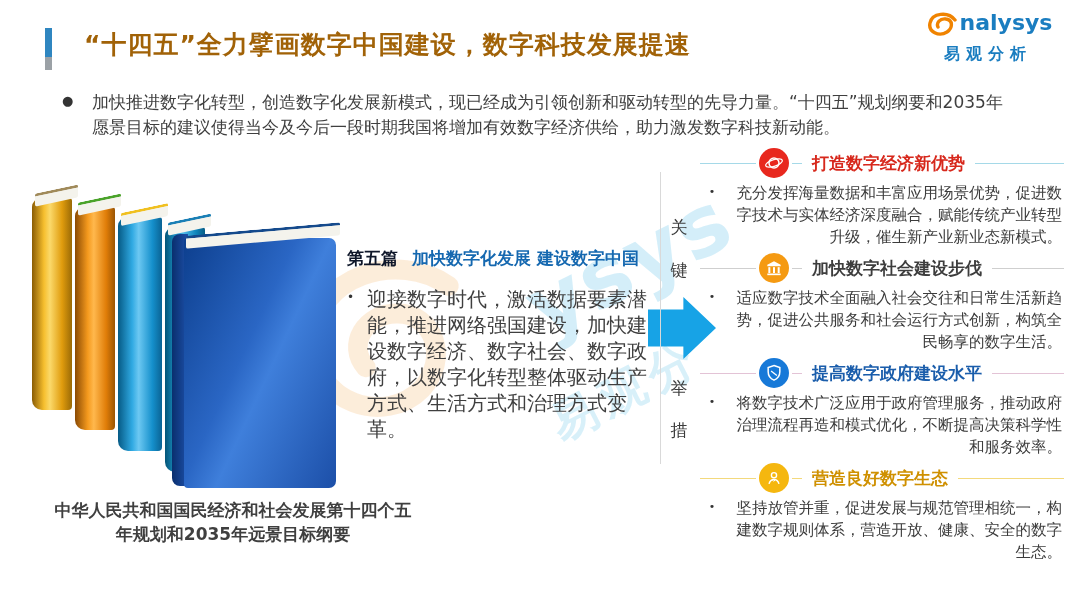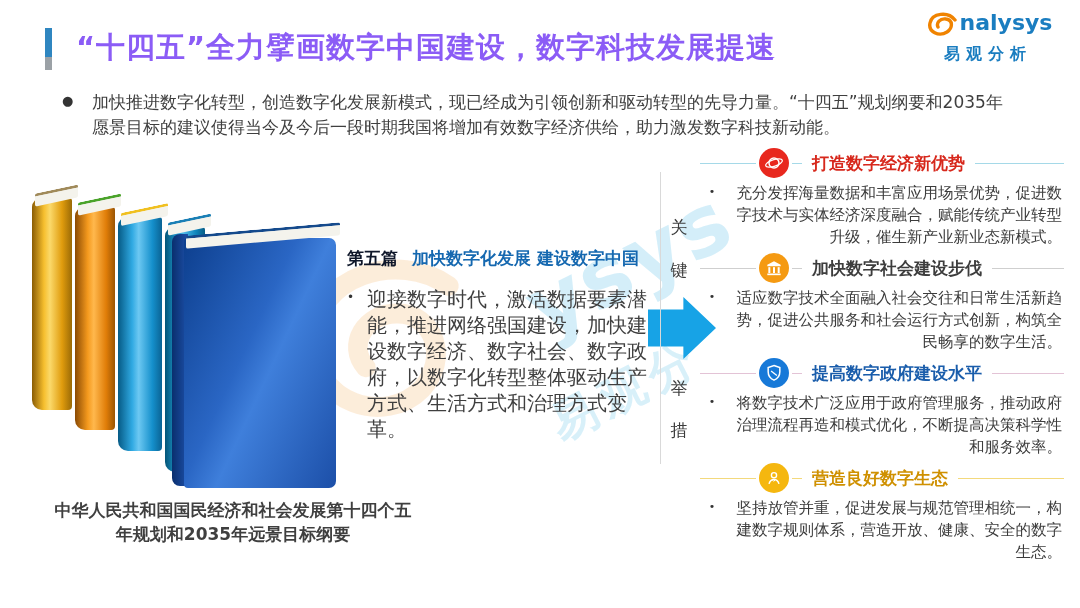--- a/index.html
+++ b/index.html
@@ -11,21 +11,21 @@
   }
   
   .wm{position:absolute;pointer-events:none;z-index:0;font-weight:bold;}
   .wm-swirl{left:270px;top:240px;opacity:.14;transform:rotate(-15deg);}
   .wm-ysys{left:520px;top:215px;font-size:84px;color:#8fd4f0;opacity:.38;transform:rotate(-27deg);letter-spacing:2px;}
   .wm-cn{left:545px;top:360px;font-size:46px;color:#8fd4f0;opacity:.34;transform:rotate(-27deg);letter-spacing:8px;}
   .content{position:relative;z-index:1;}
   
   .accent-bar{position:absolute;left:45px;top:28px;width:7px;height:42px;
     background:linear-gradient(180deg,#2f86c0 0%,#2f86c0 68%,#9ba1a6 68%,#9ba1a6 100%);}
-  .title{position:absolute;left:76px;top:28px;width:830px;font-size:29px;font-weight:bold;color:#8b5cf6;letter-spacing:1px;}
+  .title{position:absolute;left:84px;top:28px;width:830px;font-size:25px;font-weight:bold;color:#a16207;letter-spacing:1px;}
   .logo{position:absolute;right:22px;top:12px;width:140px;text-align:center;}
   .logo-row{display:flex;align-items:flex-start;justify-content:center;height:30px;}
   .logo-tail{font-size:22px;font-weight:bold;color:#1a7dc0;letter-spacing:0;line-height:1;}
   .logo-cn{font-size:16px;font-weight:bold;color:#1a7dc0;letter-spacing:6px;margin-top:2px;}
   .intro-row{position:absolute;left:62px;top:90px;width:960px;display:flex;}
   .intro-dot{width:30px;font-size:13px;color:#333;padding-top:3px;}
   .intro-text{width:915px;font-size:17px;line-height:25px;color:#3f3f3f;}
   
   .books{position:absolute;left:32px;top:182px;width:305px;height:310px;}
   .book{position:absolute;border-radius:9px 3px 4px 10px;}

